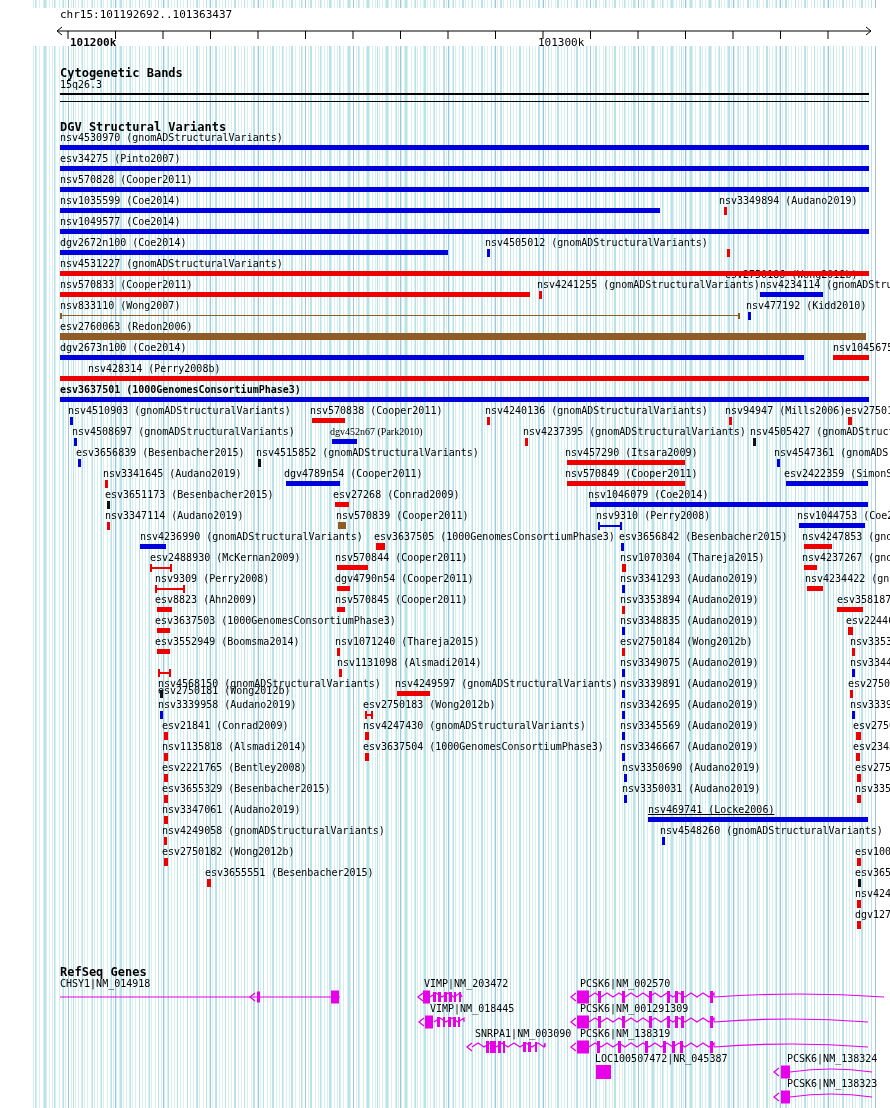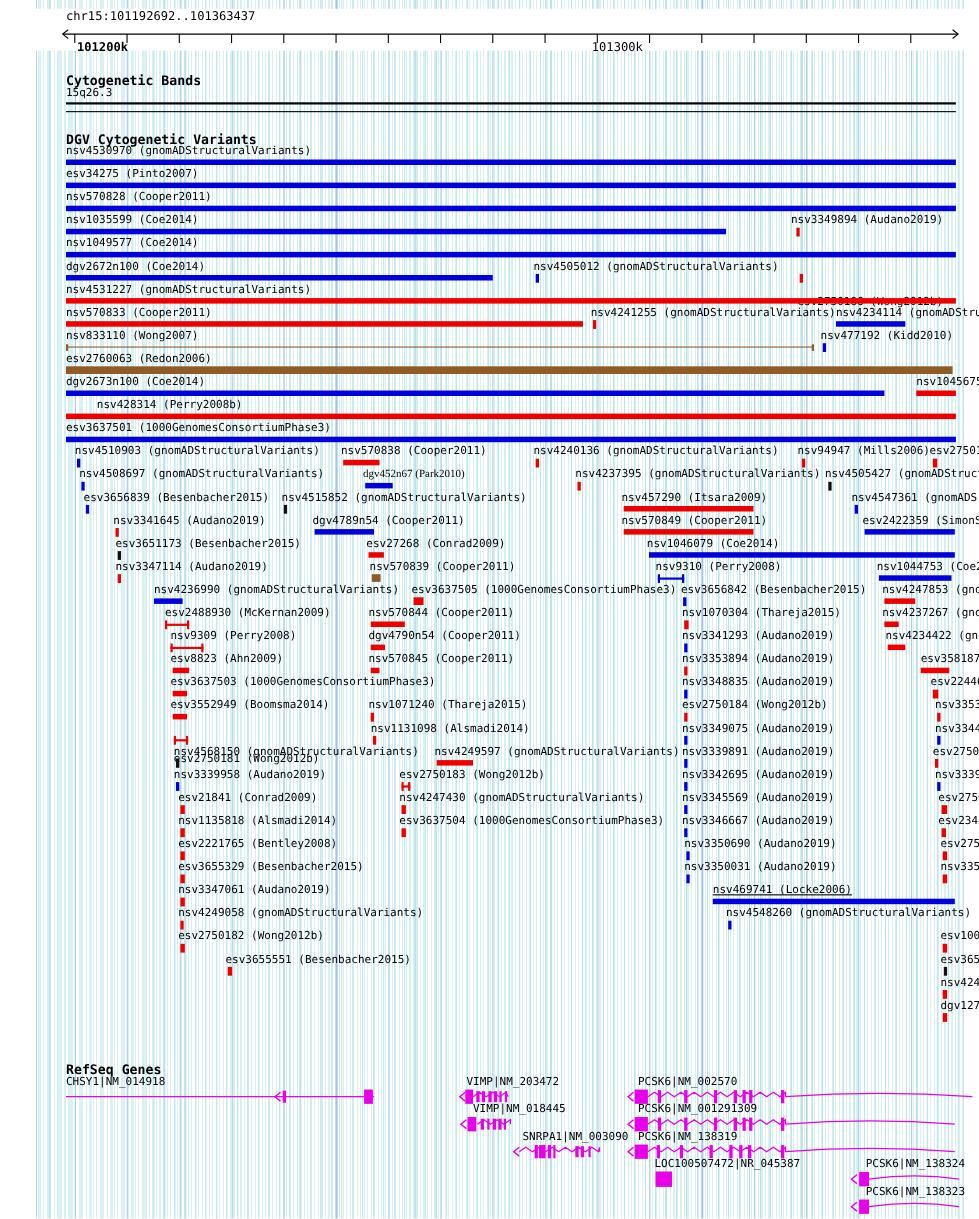--- a/index.html
+++ b/index.html
@@ -125,21 +125,21 @@
   <div id="ruler-labels">
       <div class="txt t11" style="left: 70px; top: 37px; font-weight: bold;">101200k</div>
       <div class="txt t11" style="left: 538px; top: 37px;">101300k</div>
     </div>
 
   <div class="txt hdr" style="left:60px;top:67px">Cytogenetic Bands</div>
   <div class="txt" style="left:60px;top:80px">15q26.3</div>
   <div class="cytline" style="left:60px;top:93px;width:809px;height:2px"></div>
   <div class="cytline" style="left:60px;top:101px;width:809px;height:1px"></div>
 
-  <div class="txt hdr" style="left:60px;top:121px">DGV Cytogenetic Variants</div>
+  <div class="txt hdr" style="left:60px;top:121px">DGV Structural Variants</div>
   <div id="variants">
       <div class="txt" style="left: 60px; top: 133px;">nsv4530970 (gnomADStructuralVariants)</div>
       <div class="shape" style="left: 60px; background: rgb(0, 0, 221); top: 145px; width: 809px; height: 5px;"></div>
       <div class="txt" style="left: 60px; top: 154px;">esv34275 (Pinto2007)</div>
       <div class="shape" style="left: 60px; background: rgb(0, 0, 221); top: 166px; width: 809px; height: 5px;"></div>
       <div class="txt" style="left: 60px; top: 175px;">nsv570828 (Cooper2011)</div>
       <div class="shape" style="left: 60px; background: rgb(0, 0, 221); top: 187px; width: 809px; height: 5px;"></div>
       <div class="txt" style="left: 60px; top: 196px;">nsv1035599 (Coe2014)</div>
       <div class="shape" style="left: 60px; background: rgb(0, 0, 221); top: 208px; width: 600px; height: 5px;"></div>
       <div class="txt" style="left: 719px; top: 196px;">nsv3349894 (Audano2019)</div>
@@ -169,21 +169,21 @@
       <div class="txt" style="left: 746px; top: 301px;">nsv477192 (Kidd2010)</div>
       <div class="shape" style="left: 748px; background: rgb(0, 0, 221); top: 312px; width: 3px; height: 8px;"></div>
       <div class="txt" style="left: 60px; top: 322px;">esv2760063 (Redon2006)</div>
       <div class="shape" style="left: 60px; background: rgb(143, 92, 40); top: 333px; width: 806px; height: 7px;"></div>
       <div class="txt" style="left: 60px; top: 343px;">dgv2673n100 (Coe2014)</div>
       <div class="shape" style="left: 60px; background: rgb(0, 0, 221); top: 355px; width: 744px; height: 5px;"></div>
       <div class="txt" style="left: 833px; top: 343px;">nsv1045675</div>
       <div class="shape" style="left: 833px; background: rgb(238, 0, 0); top: 355px; width: 36px; height: 5px;"></div>
       <div class="txt" style="left: 60px; top: 364px; margin-left: 28px;">nsv428314 (Perry2008b)</div>
       <div class="shape" style="left: 60px; background: rgb(238, 0, 0); top: 376px; width: 809px; height: 5px;"></div>
-      <div class="txt" style="left: 60px; top: 385px;">esv3637501 (1000GenomesConsortiumPhase3)</div>
+      <div class="txt" style="left: 60px; top: 385px; font-weight: bold;">esv3637501 (1000GenomesConsortiumPhase3)</div>
       <div class="shape" style="left: 60px; background: rgb(0, 0, 221); top: 397px; width: 809px; height: 5px;"></div>
       <div class="txt" style="left: 68px; top: 406px;">nsv4510903 (gnomADStructuralVariants)</div>
       <div class="shape" style="left: 70px; background: rgb(0, 0, 221); top: 417px; width: 3px; height: 8px;"></div>
       <div class="txt" style="left: 310px; top: 406px;">nsv570838 (Cooper2011)</div>
       <div class="shape" style="left: 312px; background: rgb(238, 0, 0); top: 418px; width: 33px; height: 5px;"></div>
       <div class="txt" style="left: 485px; top: 406px;">nsv4240136 (gnomADStructuralVariants)</div>
       <div class="shape" style="left: 487px; background: rgb(238, 0, 0); top: 417px; width: 3px; height: 8px;"></div>
       <div class="txt" style="left: 725px; top: 406px;">nsv94947 (Mills2006)</div>
       <div class="shape" style="left: 729px; background: rgb(238, 0, 0); top: 417px; width: 3px; height: 8px;"></div>
       <div class="txt" style="left: 845px; top: 406px;">esv27501</div>

